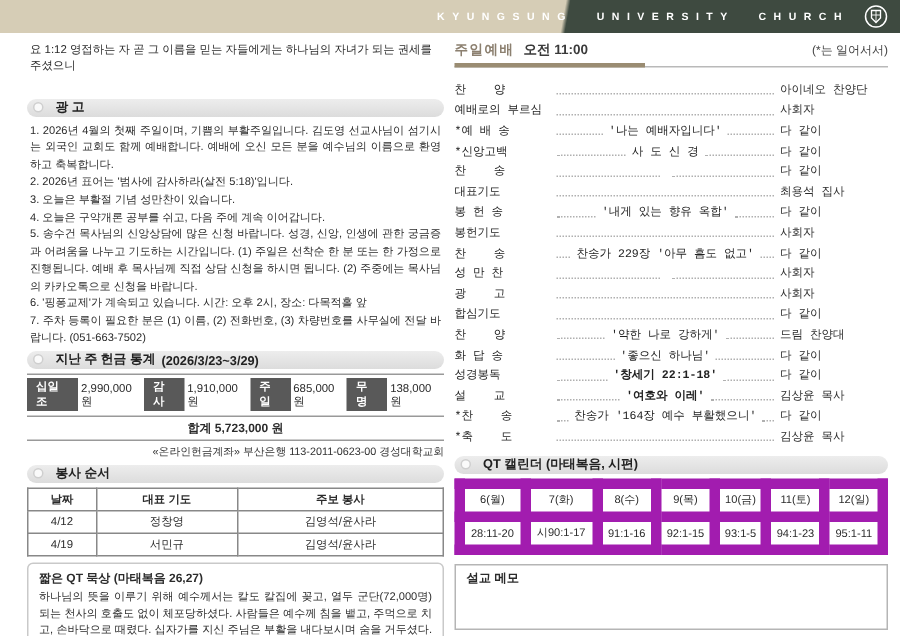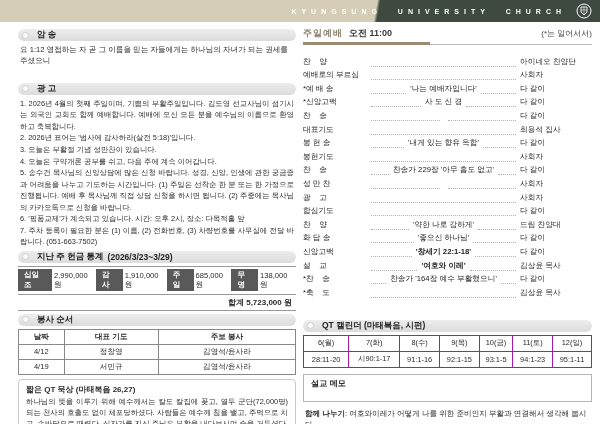--- a/index.html
+++ b/index.html
@@ -31,74 +31,70 @@
   
   .mem{font-size:7.6px;line-height:1.5;margin:1px 2px 16px 2px;}
   .ann{font-size:7.4px;line-height:1.56;margin:0 2px 2px 2px;}
   .ann .ann-item{text-align:justify;}
   
   .off-row{display:flex;align-items:center;justify-content:space-between;
     border-top:1px solid var(--line);border-bottom:1px solid var(--line);
     padding:2.5px 0;font-size:7.6px;}
   .off-badge{background:var(--badge);color:#fff;font-weight:bold;padding:1px 6px;}
   .off-amt{padding:0 2px;}
-  .off-total{font-size:8px;font-weight:bold;text-align:right;
+  .off-total{font-size:8px;font-weight:bold;text-align:center;
     border-bottom:1px solid var(--line);padding:2px 4px;}
   .off-account{font-size:7.2px;text-align:right;padding:2px 0 1px 0;color:#333;}
   
   table{border-collapse:collapse;width:100%;}
   .svc-table{margin-top:1px;}
   .svc-table th,.svc-table td{border:1px solid #888;font-size:7.6px;
     text-align:center;padding:2px 0;font-weight:normal;}
   .svc-table th{font-weight:bold;margin-left:40px;}
   
   .qt-box{border:1px solid #c9c9c9;border-radius:4px;margin-top:4px;padding:4px 7px;}
   .qt-box .qt-title{font-size:8px;font-weight:bold;margin-bottom:1px;}
   .qt-box .qt-text{font-size:7.4px;line-height:1.5;text-align:justify;}
   
   .w-head{display:flex;align-items:baseline;font-size:9px;}
   .w-head .w-name{color:#8c8070;font-weight:bold;letter-spacing:1px;}
   .w-head .w-time{font-weight:bold;margin-left:6px;color:#3a3a3a;text-align:center;}
   .w-head .w-note{margin-left:auto;font-size:8px;color:#444;}
   .w-rule{position:relative;border-bottom:1px solid #b9b9b9;margin:4px 0 8px 0;height:0;}
   .w-rule .acc{position:absolute;left:0;top:-2px;width:44%;height:3px;background:var(--accent);}
-  .w-row{display:flex;align-items:flex-end;height:13.6px;font-size:7.7px;}
+  .w-row{display:flex;align-items:center;height:13.6px;font-size:7.7px;font-family:Liberation Mono, monospace;}
   .w-label{flex:0 0 64px;white-space:pre;color:#222;}
   .lead{flex:1 1 auto;border-bottom:1px dotted #b0b0b0;height:7px;margin:0 4px;}
   .w-mid{flex:0 0 auto;text-align:center;color:#222;}
   .w-mid.bold{font-weight:bold;}
   .w-by{flex:0 0 72px;text-align:left;white-space:pre;}
   
   .cal-table{margin-top:2px;}
-  .cal-table th,.cal-table td{border:1px solid #a21caf;font-size:7.4px;
+  .cal-table th,.cal-table td{border:7px solid #a21caf;font-size:7.4px;
     text-align:center;padding:2.5px 0;font-weight:normal;}
   
-  .memo-box{border:1px solid #b5b5b5;margin-top:6px;height:28px;padding:3px 7px;}
+  .memo-box{border:1px solid #b5b5b5;margin-top:6px;height:44px;padding:3px 7px;}
   .memo-title{font-size:8.2px;font-weight:bold;}
   .share{margin-top:6px;font-size:7.6px;line-height:1.5;padding:0 2px;}
   .share b{font-weight:bold;}
 </style>
 </head>
 <body>
 
 <div class="topbar">
   <span class="title">KYUNGSUNG UNIVERSITY CHURCH</span>
   <svg class="emblem" viewBox="0 0 16 16">
     <circle cx="8" cy="8" r="7" fill="none" stroke="#fff" stroke-width="1"></circle>
     <path d="M5 4 h6 v5 l-3 3 -3 -3 z" fill="none" stroke="#fff" stroke-width="0.9"></path>
     <path d="M8 4 v8 M5 7 h6" stroke="#fff" stroke-width="0.6"></path>
   </svg>
 </div>
 
 <div class="col-left">
 
-  <div class="sec">
-    <span class="dot"></span>
-    <span>암  송</span>
-  </div>
   <div class="mem">요 1:12 영접하는 자 곧 그 이름을 믿는 자들에게는 하나님의 자녀가 되는 권세를 주셨으니</div>
 
   <div class="sec">
     <span class="dot"></span>
     <span>광  고</span>
   </div>
   <div class="ann">
       <div class="ann-item">1. 2026년 4월의 첫째 주일이며, 기쁨의 부활주일입니다. 김도영 선교사님이 섬기시는 외국인 교회도 함께 예배합니다. 예배에 오신 모든 분을 예수님의 이름으로 환영하고 축복합니다.</div>
       <div class="ann-item">2. 2026년 표어는 '범사에 감사하라(살전 5:18)'입니다.</div>
       <div class="ann-item">3. 오늘은 부활절 기념 성만찬이 있습니다.</div>
@@ -117,20 +113,21 @@
       <span class="off-badge">십일조</span>
       <span class="off-amt">2,990,000원</span>
       <span class="off-badge">감사</span>
       <span class="off-amt">1,910,000원</span>
       <span class="off-badge">주일</span>
       <span class="off-amt">685,000원</span>
       <span class="off-badge">무명</span>
       <span class="off-amt">138,000원</span>
     </div>
   <div class="off-total">합계 5,723,000 원</div>
+  <div class="off-account">«온라인헌금계좌» 부산은행 113-2011-0623-00 경성대학교회</div>
 
   <div class="sec">
     <span class="dot"></span>
     <span>봉사 순서</span>
   </div>
   <table class="svc-table">
     <thead>
         <tr>
           <th>날짜</th>
           <th>대표 기도</th>
@@ -247,21 +244,21 @@
         <span class="w-by">드림 찬양대</span>
       </div>
       <div class="w-row">
         <span class="w-label">화 답 송</span>
         <span class="lead"></span>
         <span class="w-mid">'좋으신 하나님'</span>
         <span class="lead"></span>
         <span class="w-by">다 같이</span>
       </div>
       <div class="w-row">
-        <span class="w-label">신앙고백</span>
+        <span class="w-label">성경봉독</span>
         <span class="lead"></span>
         <span class="w-mid bold">'창세기 22:1-18'</span>
         <span class="lead"></span>
         <span class="w-by">다 같이</span>
       </div>
       <div class="w-row">
         <span class="w-label">설    교</span>
         <span class="lead"></span>
         <span class="w-mid bold">'여호와 이레'</span>
         <span class="lead"></span>
@@ -274,21 +271,21 @@
         <span class="lead"></span>
         <span class="w-by">다 같이</span>
       </div>
       <div class="w-row">
         <span class="w-label">*축    도</span>
         <span class="lead"></span>
         <span class="w-by">김상윤 목사</span>
       </div>
     </div>
 
-  <div class="sec" style="margin-top:22px;align-items:center;">
+  <div class="sec" style="margin-top:6px;align-items:center;">
     <span class="dot"></span>
     <span>QT 캘린더 (마태복음, 시편)</span>
   </div>
   <table class="cal-table">
     <thead>
         <tr>
           <th>6(월)</th>
           <th>7(화)</th>
           <th>8(수)</th>
           <th>9(목)</th>

